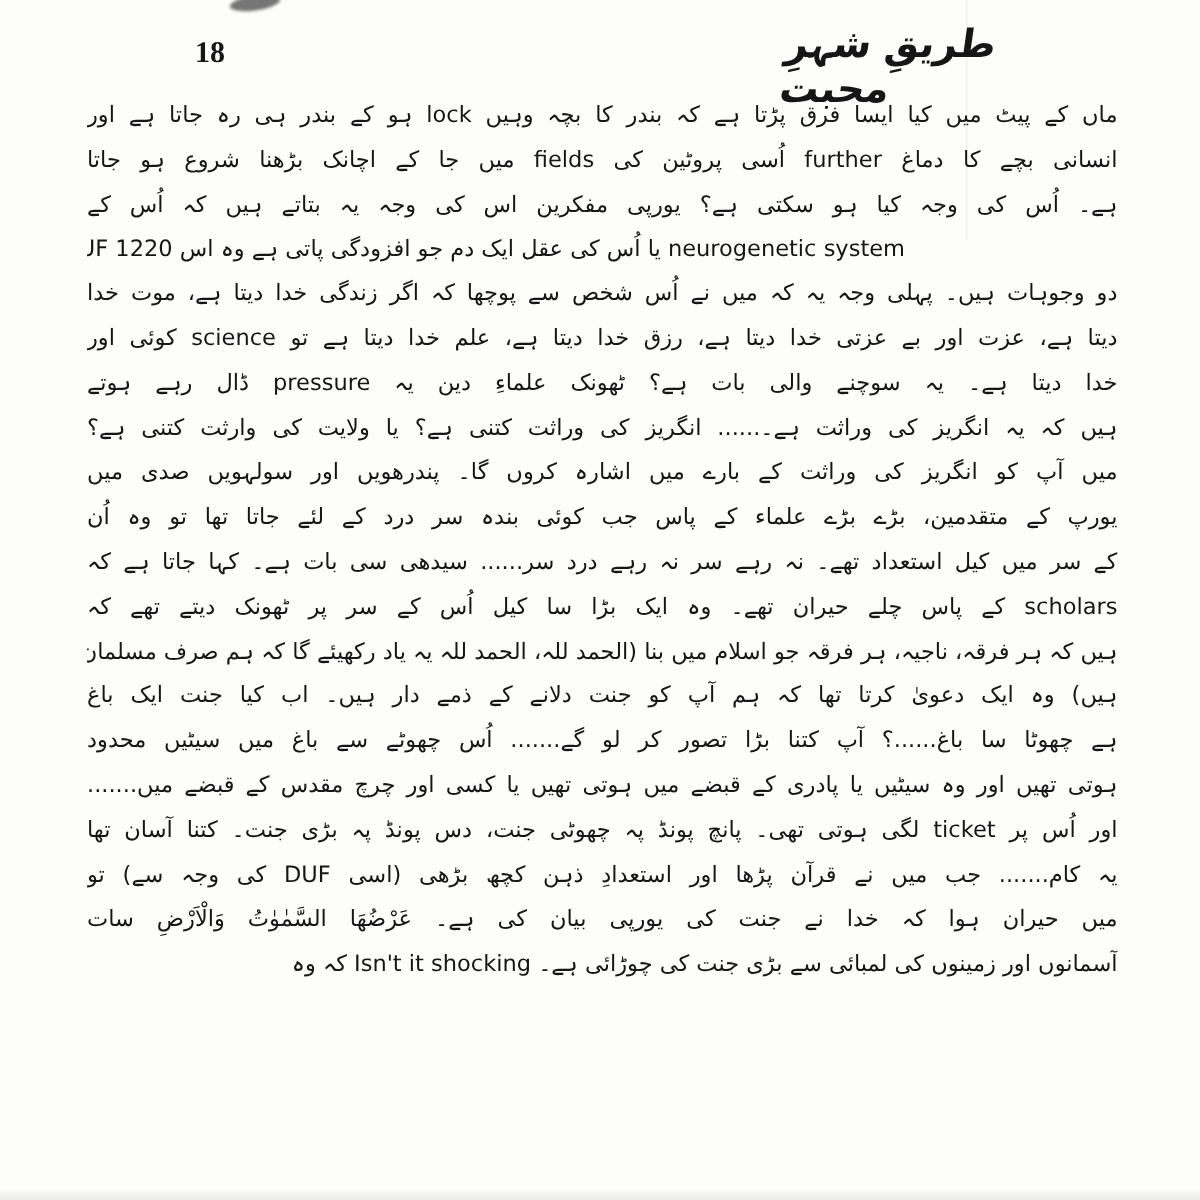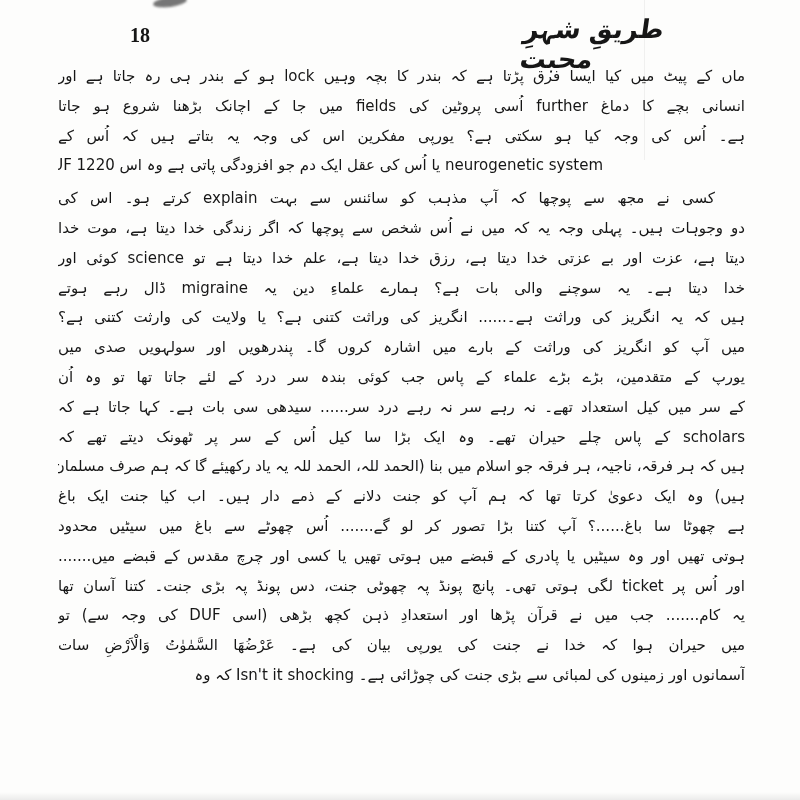--- a/index.html
+++ b/index.html
@@ -61,24 +61,23 @@
   <div class="edge-line"></div>
 
   <div class="hdr-title">طریقِ شہرِ محبت</div>
   <div class="hdr-page-num">18</div>
 
   <div class="text-block">
     <div class="line">ماں کے پیٹ میں کیا ایسا فرق پڑتا ہے کہ بندر کا بچہ وہیں lock ہو کے بندر ہی رہ جاتا ہے اور</div>
     <div class="line">انسانی بچے کا دماغ further اُسی پروٹین کی fields میں جا کے اچانک بڑھنا شروع ہو جاتا</div>
     <div class="line">ہے۔ اُس کی وجہ کیا ہو سکتی ہے؟ یورپی مفکرین اس کی وجہ یہ بتاتے ہیں کہ اُس کے</div>
     <div class="line pull-in">neurogenetic system یا اُس کی عقل ایک دم جو افزودگی پاتی ہے وہ اس DUF 1220</div>
-    <div class="line indent para-gap">کسی نے مجھ سے پوچھا کہ آپ مذہب کو سائنس سے بہت explain کرتے ہو۔ اس کی</div>
     <div class="line">دو وجوہات ہیں۔ پہلی وجہ یہ کہ میں نے اُس شخص سے پوچھا کہ اگر زندگی خدا دیتا ہے، موت خدا</div>
     <div class="line">دیتا ہے، عزت اور بے عزتی خدا دیتا ہے، رزق خدا دیتا ہے، علم خدا دیتا ہے تو science کوئی اور</div>
-    <div class="line">خدا دیتا ہے۔ یہ سوچنے والی بات ہے؟ ہمارے علماءِ دین یہ migraine ڈال رہے ہوتے</div>
+    <div class="line">خدا دیتا ہے۔ یہ سوچنے والی بات ہے؟ ٹھونک علماءِ دین یہ pressure ڈال رہے ہوتے</div>
     <div class="line">ہیں کہ یہ انگریز کی وراثت ہے۔...... انگریز کی وراثت کتنی ہے؟ یا ولایت کی وارثت کتنی ہے؟</div>
     <div class="line">میں آپ کو انگریز کی وراثت کے بارے میں اشارہ کروں گا۔ پندرھویں اور سولہویں صدی میں</div>
     <div class="line">یورپ کے متقدمین، بڑے بڑے علماء کے پاس جب کوئی بندہ سر درد کے لئے جاتا تھا تو وہ اُن</div>
     <div class="line">کے سر میں کیل استعداد تھے۔ نہ رہے سر نہ رہے درد سر...... سیدھی سی بات ہے۔ کہا جاتا ہے کہ</div>
     <div class="line">scholars کے پاس چلے حیران تھے۔ وہ ایک بڑا سا کیل اُس کے سر پر ٹھونک دیتے تھے کہ</div>
     <div class="line">ہیں کہ ہر فرقہ، ناجیہ، ہر فرقہ جو اسلام میں بنا (الحمد للہ، الحمد للہ یہ یاد رکھیئے گا کہ ہم صرف مسلمان</div>
     <div class="line">ہیں) وہ ایک دعویٰ کرتا تھا کہ ہم آپ کو جنت دلانے کے ذمے دار ہیں۔ اب کیا جنت ایک باغ</div>
     <div class="line">ہے چھوٹا سا باغ......؟ آپ کتنا بڑا تصور کر لو گے....... اُس چھوٹے سے باغ میں سیٹیں محدود</div>
     <div class="line">ہوتی تھیں اور وہ سیٹیں یا پادری کے قبضے میں ہوتی تھیں یا کسی اور چرچ مقدس کے قبضے میں.......</div>
     <div class="line">اور اُس پر ticket لگی ہوتی تھی۔ پانچ پونڈ پہ چھوٹی جنت، دس پونڈ پہ بڑی جنت۔ کتنا آسان تھا</div>

